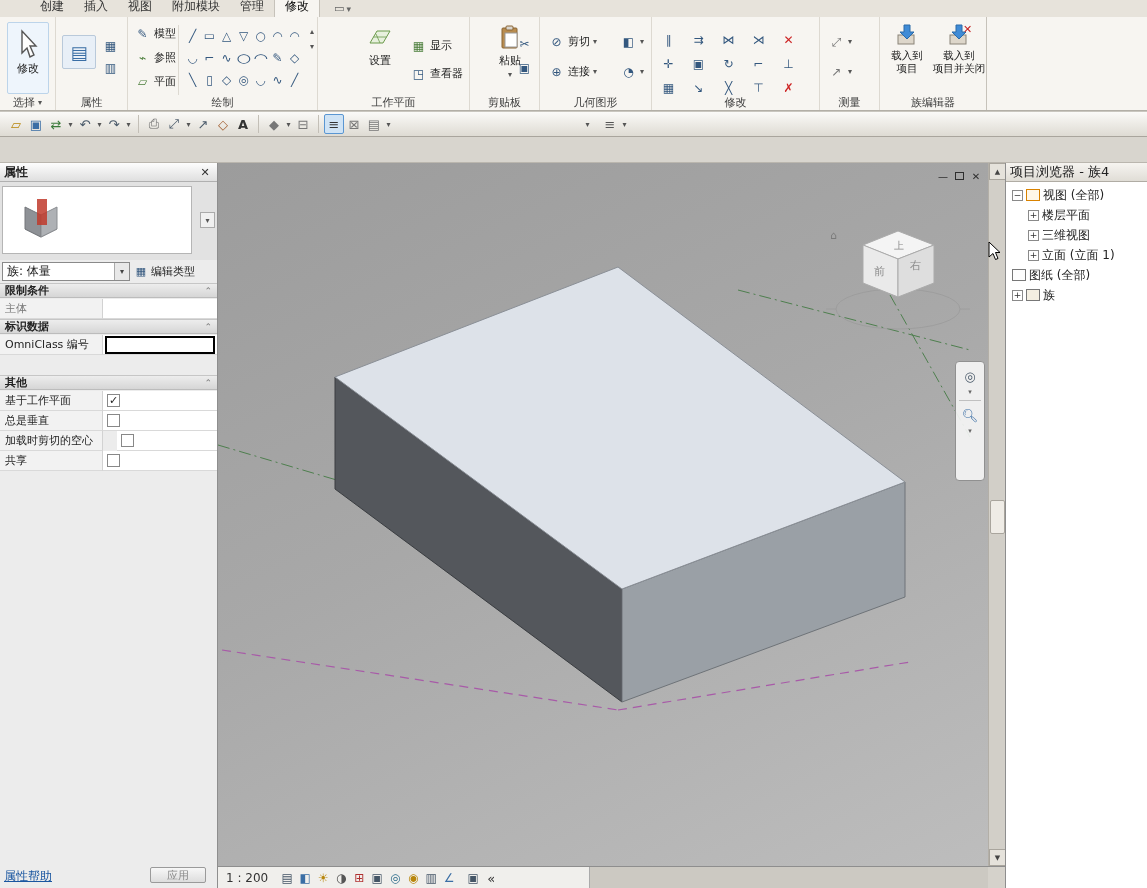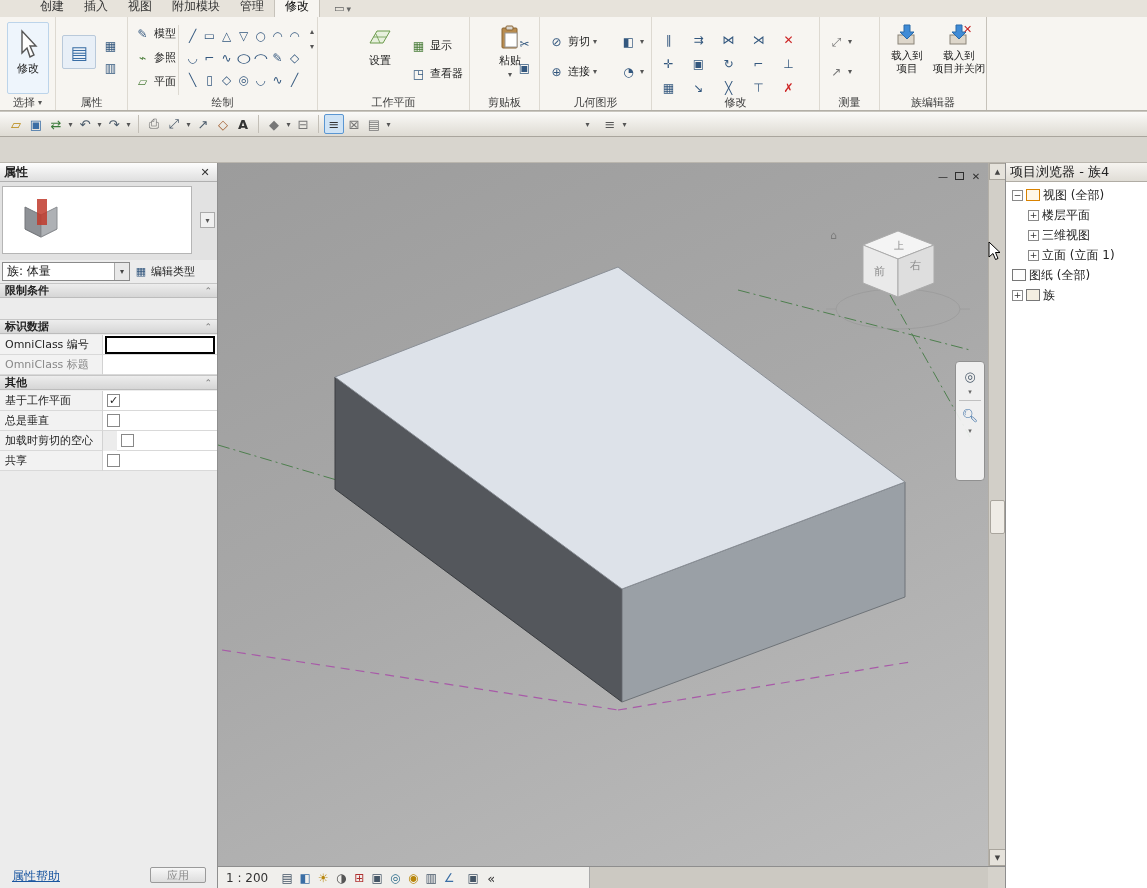--- a/index.html
+++ b/index.html
@@ -67,21 +67,21 @@
   .p-sect .zz { margin-left:auto; font-size:9px; color:#777; font-weight:normal; }
   .p-row { position:absolute; left:0; width:100%; height:20px; display:flex; }
   .p-lab { width:103px; border-right:1px solid #d2d2d2; border-bottom:1px solid #d9d9d9; background:#f2f2f2;
            display:flex; align-items:center; padding-left:5px; font-size:11px; }
   .p-val { flex:1; border-bottom:1px solid #d9d9d9; background:#fff; display:flex; align-items:center; padding:1px 2px; }
   .p-input { width:100%; height:16px; background:#fff; border:1px solid #c8c8c8; }
   .p-input.focus { border:2px solid #000; height:18px; }
   .cb { width:13px; height:13px; border:1px solid #888; background:#fff; margin-left:2px; font-size:11px;
         line-height:11px; text-align:center; color:#222; }
   .cb.checked::after { content:"✓"; }
-  .p-footer { position:absolute; left:0; top:702px; width:100%; height:22px; display:flex; align-items:center; padding:0 12px; }
+  .p-footer { position:absolute; left:0; top:702px; width:100%; height:22px; display:flex; align-items:center; padding:0 4px; }
   .p-help { color:#1a56a0; text-decoration:underline; font-size:12px; }
   .p-apply { position:absolute; left:150px; top:2px; width:56px; height:16px; background:linear-gradient(#f7f7f7,#ddd);
              border:1px solid #9a9a9a; border-radius:2px; color:#8a8a8a; font-size:11px;
              display:flex; align-items:center; justify-content:center; }
 
   
   .viewport { position:absolute; left:218px; top:163px; width:770px; height:703px;
               background:linear-gradient(155deg,#9c9c9c 0%,#a8a8a8 45%,#bdbdbd 100%); overflow:hidden; }
   .winctl { position:absolute; top:6px; right:4px; display:flex; gap:4px; }
   .winctl span { width:16px; height:14px; display:flex; align-items:center; justify-content:center;
@@ -391,34 +391,34 @@
       <div class="p-edittype">
         <span class="ic ic16" style="width:14px;height:14px;font-size:11px;">▦</span>
         <span>编辑类型</span>
       </div>
     </div>
 
     <div class="p-sect" style="top:120px;">
       <span>限制条件</span>
         <span class="zz">⌃</span>
     </div>
+    <div class="p-row" style="top:136px;">
+      <div class="p-lab" style="color:#777;">主体</div>
+      <div class="p-val"></div>
+    </div>
 
     <div class="p-sect" style="top:156px;">
       <span>标识数据</span>
         <span class="zz">⌃</span>
     </div>
     <div class="p-row" style="top:172px;">
       <div class="p-lab">OmniClass 编号</div>
       <div class="p-val">
           <div class="p-input focus"></div>
         </div>
-    </div>
-    <div class="p-row" style="top:192px;">
-      <div class="p-lab" style="color:#888;">OmniClass 标题</div>
-      <div class="p-val"></div>
     </div>
 
     <div class="p-sect" style="top:212px;">
       <span>其他</span>
         <span class="zz">⌃</span>
     </div>
     <div class="p-row" style="top:228px;">
       <div class="p-lab">基于工作平面</div>
       <div class="p-val">
           <span class="cb checked"></span>

